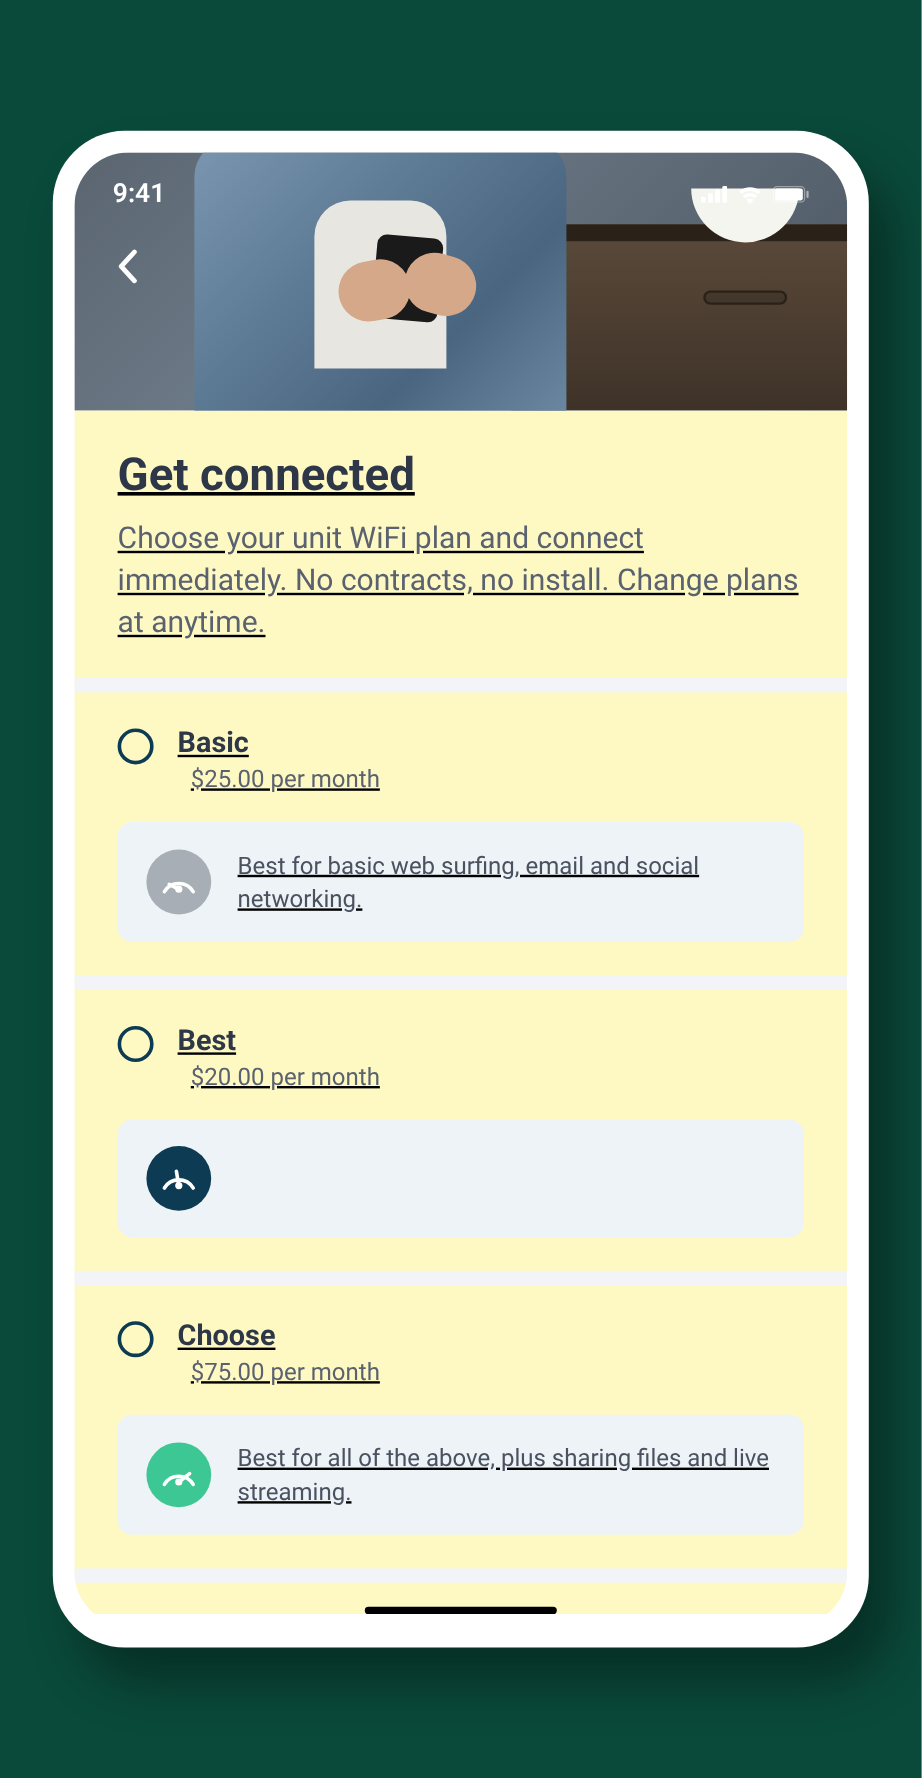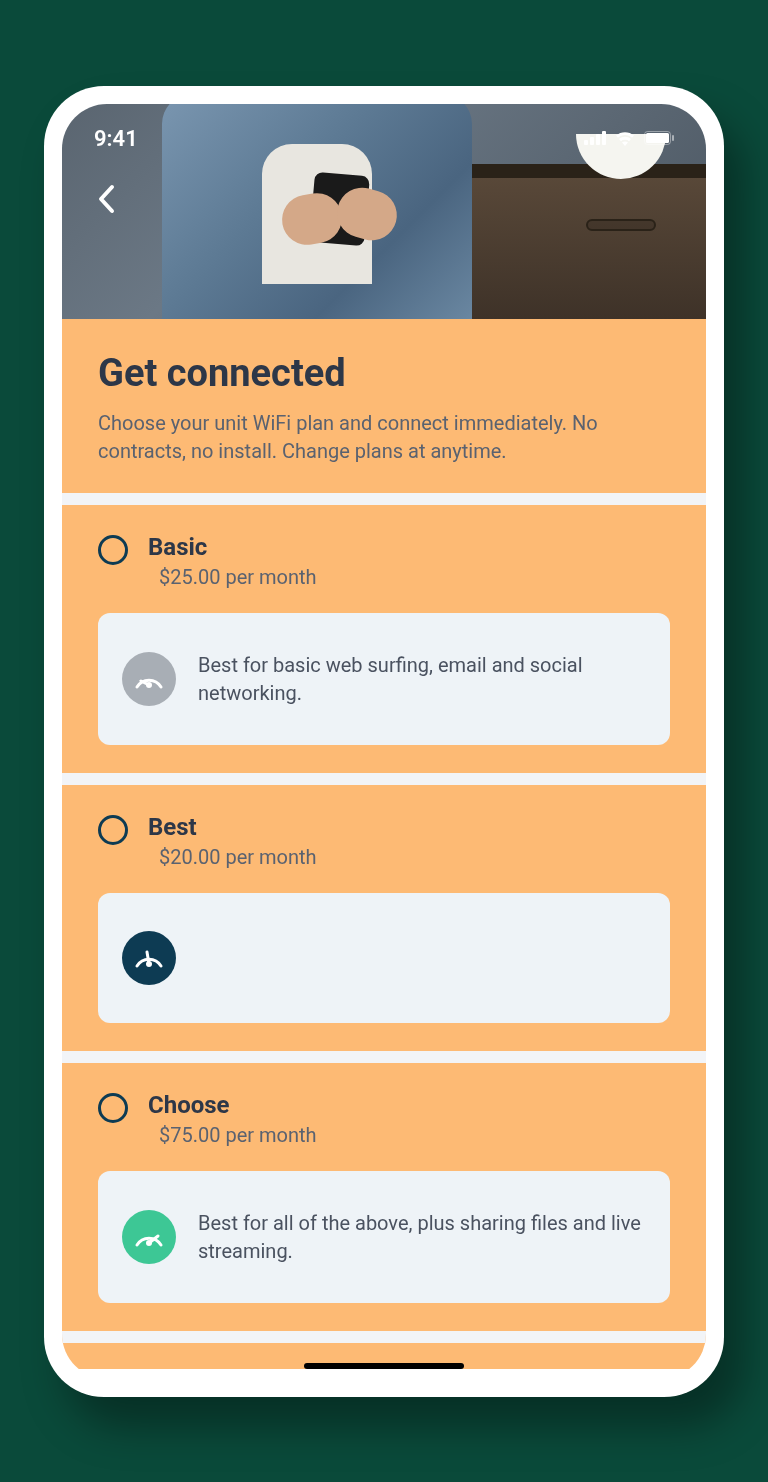--- a/index.html
+++ b/index.html
@@ -154,33 +154,34 @@
       left: 24px;
       z-index: 10;
       width: 40px;
       height: 40px;
       display: flex;
       align-items: center;
       justify-content: center;
       cursor: pointer;
     }
     .content {
-      background: #fdba74;
+      background: #fef9c3;
+      text-decoration: underline;
     }
     .header-section {
       padding: 32px 36px 28px;
     }
     .page-title {
       font-size: 38px;
       font-weight: 700;
       color: #2d3748;
       margin-bottom: 14px;
     }
     .page-subtitle {
-      font-size: 20px;
+      font-size: 25px;
       color: #5a6270;
       line-height: 1.4;
     }
     .divider {
       height: 12px;
       background: #f2f4f7;
     }
     .plan-card {
       padding: 28px 36px 28px;
     }
@@ -206,21 +207,21 @@
       margin-bottom: 4px;
     }
     .plan-price {
       font-size: 20px;
       color: #5a6270;
       margin-left: 11px;
     }
     .plan-desc-box {
       background: #eef3f7;
       border-radius: 12px;
-      padding: 38px 24px;
+      padding: 22px 24px;
       display: flex;
       align-items: center;
       gap: 22px;
     }
     .speed-icon {
       width: 54px;
       height: 54px;
       border-radius: 50%;
       flex-shrink: 0;
       display: flex;

